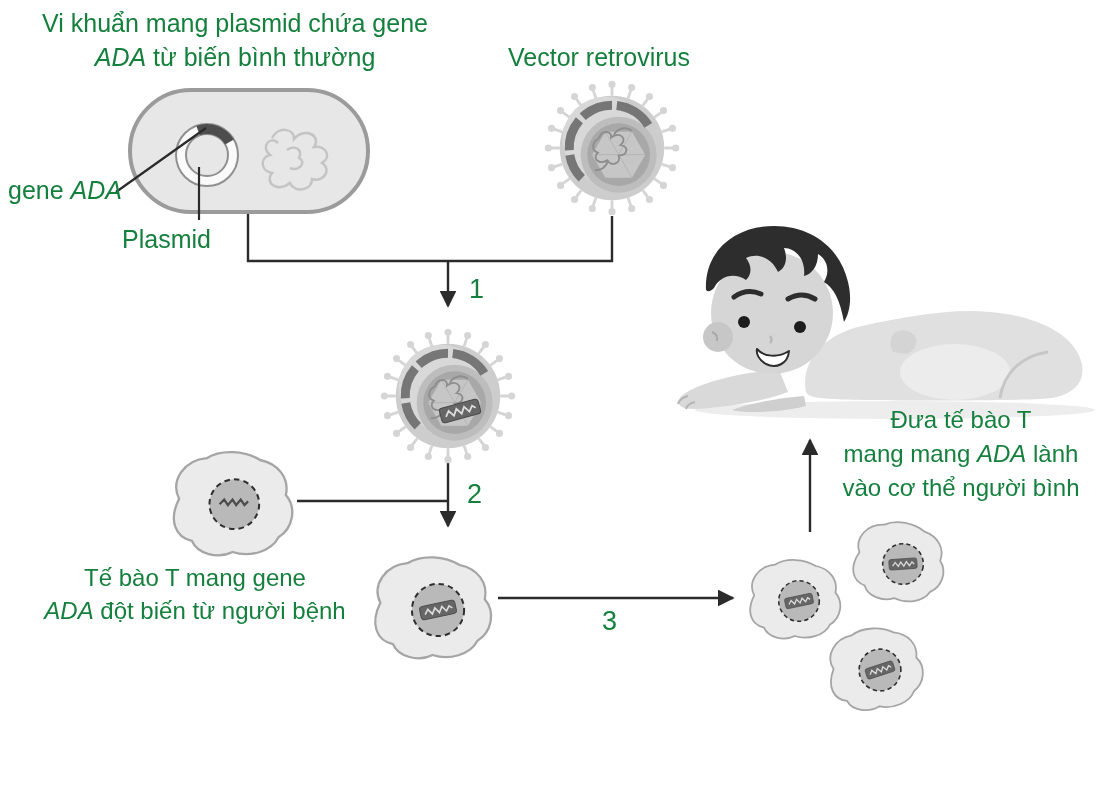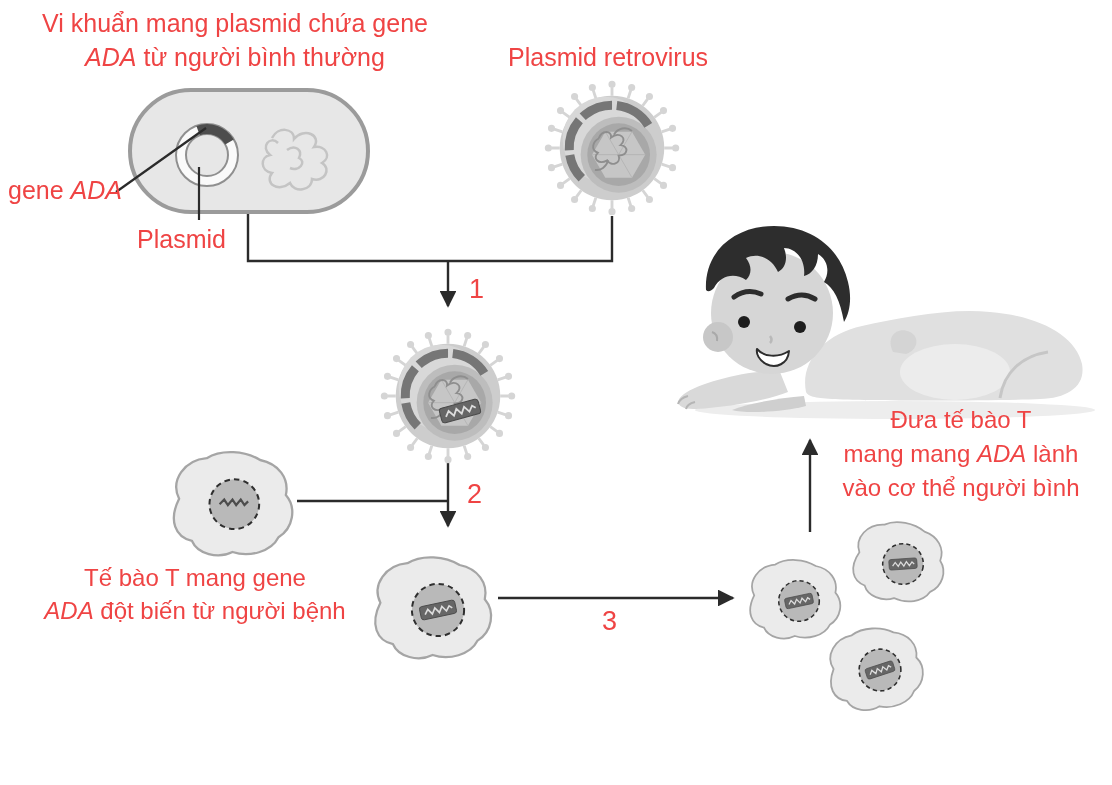--- a/index.html
+++ b/index.html
@@ -1,18 +1,18 @@
 <!DOCTYPE html>
 <html><head>
 <meta charset="utf-8">
 <style>
   html,body{margin:0;padding:0;background:#fff;}
   .canvas{
     position:relative;width:1112px;height:713px;background:#ffffff;overflow:hidden;
-    font-family:"Liberation Sans",sans-serif;color:#ef4444;
+    font-family:"Liberation Sans",sans-serif;color:#15803d;
   }
   .canvas svg.art{position:absolute;left:0;top:0;}
   .lbl{position:absolute;white-space:nowrap;}
   .lbl.wrap{white-space:normal;}
   .it{font-style:italic;}
   .t25{font-size:25px;line-height:34px;}
   .t24{font-size:24px;line-height:33px;}
   .step{font-size:27px;}
   .center{text-align:center;}
   .figcap{
@@ -148,33 +148,33 @@
       <circle cx="744" cy="322" r="6" fill="#1d1d1d"></circle>
       <circle cx="800" cy="327" r="6" fill="#1d1d1d"></circle>
       <path d="M 770 336 q 3 4 0 7" fill="none" stroke="#b9b9b9" stroke-width="2.5"></path>
       <path d="M 757 349 C 764 357 778 358 789 351 C 788 364 776 369 766 364 C 759 360 756 354 757 349 Z" fill="#ffffff" stroke="#2d2d2d" stroke-width="2" stroke-linejoin="round"></path>
     </g>
   </svg>
 
   <div class="lbl wrap t25 center" style="left:15px;top:6px;width:440px;">
     <span>Vi khuẩn mang plasmid chứa gene</span><br>
     <span class="it">ADA</span>
-    <span>từ người bình thường</span>
+    <span>từ biến bình thường</span>
   </div>
 
   <div class="lbl t25" style="left:508px;top:40px;">
-    <span>Plasmid retrovirus</span>
+    <span>Vector retrovirus</span>
   </div>
 
   <div class="lbl t25" style="left:8px;top:173px;">
     <span>gene</span>
     <span class="it">ADA</span>
   </div>
 
-  <div class="lbl t25" style="left:137px;top:222px;">
+  <div class="lbl t25" style="left:122px;top:222px;">
     <span>Plasmid</span>
   </div>
 
   <div class="lbl step" style="left:469px;top:274px;">
     <span>1</span>
   </div>
 
   <div class="lbl step" style="left:467px;top:479px;">
     <span>2</span>
   </div>

